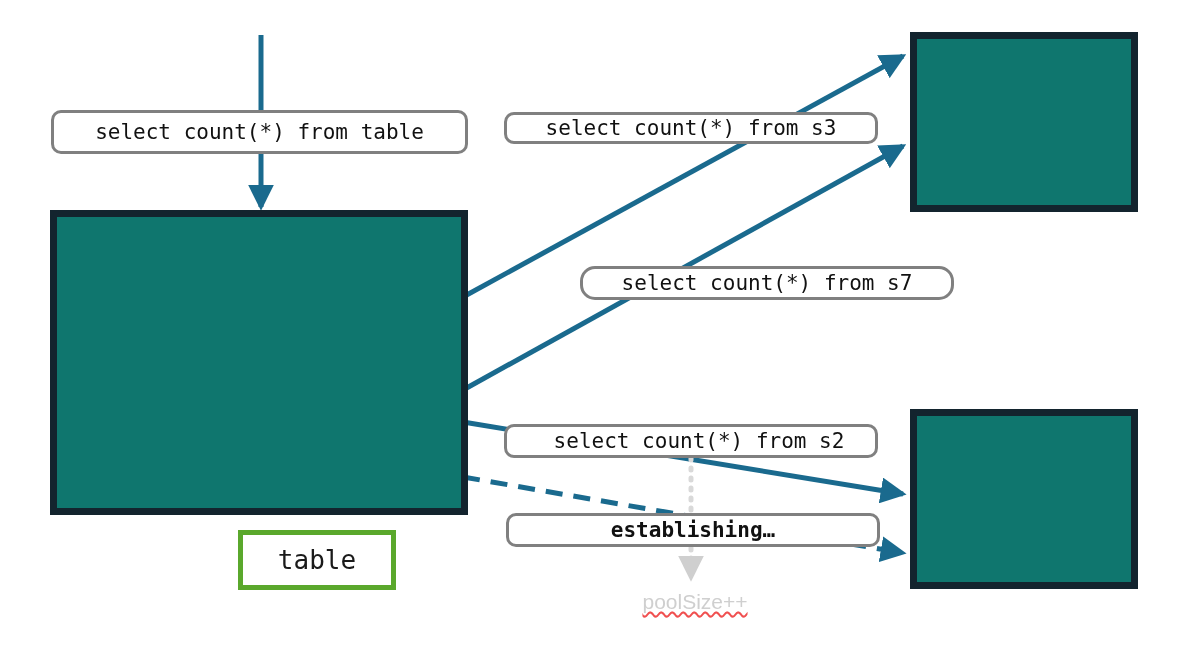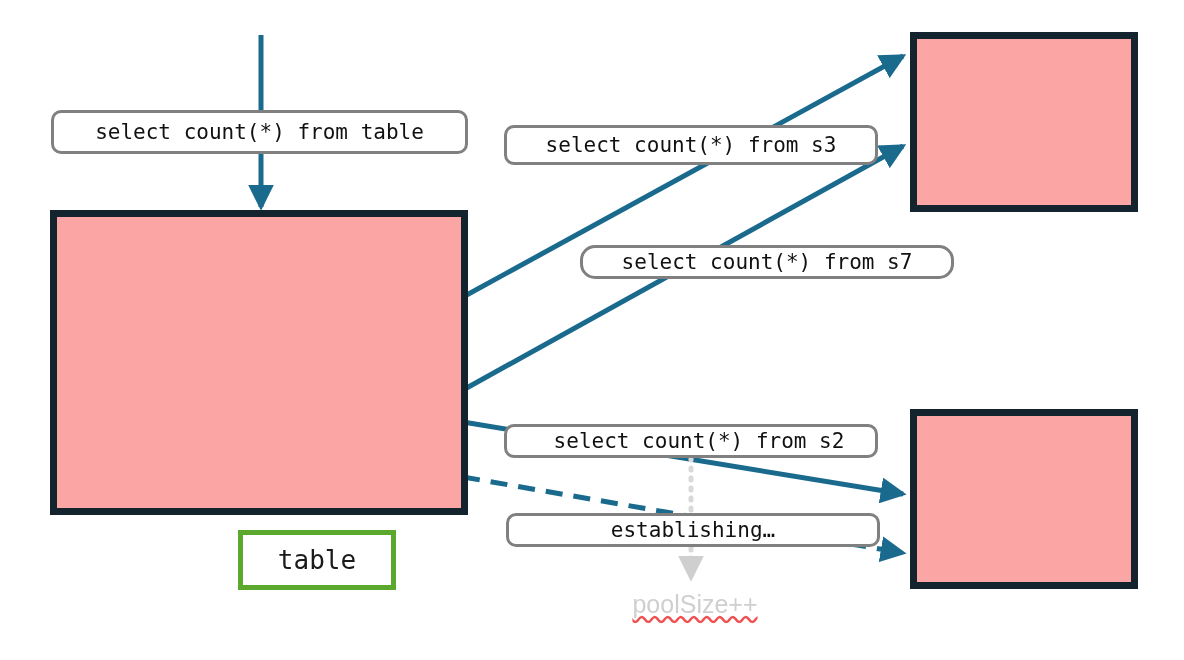--- a/index.html
+++ b/index.html
@@ -22,21 +22,21 @@
     left: 0;
     top: 0;
     width: 1184px;
     height: 660px;
     pointer-events: none;
   }
 
   
   .group-box {
     position: absolute;
-    background: #fca5a5;
+    background: #0f766e;
     border: 7px solid #13242e;
     box-sizing: border-box;
   }
   #table-group   { left: 50px;  top: 210px; width: 418px; height: 305px; }
   #shard-group-a { left: 910px; top: 32px;  width: 228px; height: 180px; }
   #shard-group-b { left: 910px; top: 409px; width: 228px; height: 180px; }
 
   
   .node {
     position: absolute;
@@ -66,34 +66,34 @@
     justify-content: center;
     font-family: "DejaVu Sans Mono", monospace;
     font-size: 21px;
     color: #111111;
     white-space: nowrap;
   }
   .query-label.faded { border-color: #d9d9d9; }
 
   #label-table { left: 51px;  top: 110px; width: 417px; height: 44px; }
   #label-s5    { left: 504px; top: 96px;  width: 374px; height: 32px; }
-  #label-s3    { left: 504px; top: 125px; width: 374px; height: 40px; }
-  #label-s7    { left: 580px; top: 245px; width: 374px; height: 34px; border-radius: 15px; }
+  #label-s3    { left: 504px; top: 112px; width: 374px; height: 32px; }
+  #label-s7    { left: 580px; top: 266px; width: 374px; height: 34px; border-radius: 15px; }
   #label-s2    { left: 504px; top: 424px; width: 374px; height: 34px; padding-left: 16px; }
-  #label-estab { left: 506px; top: 513px; width: 374px; height: 34px; }
+  #label-estab { left: 506px; top: 513px; width: 374px; height: 34px; font-weight: bold; }
 
   
   #poolsize {
     position: absolute;
     left: 600px;
     top: 590px;
     width: 190px;
     text-align: center;
     font-family: "Liberation Sans", sans-serif;
-    font-size: 25px;
+    font-size: 21px;
     color: #cfcfcf;
     white-space: nowrap;
   }
   #poolsize .spell {
     text-decoration: underline wavy #f05050;
     text-decoration-skip-ink: none;
   }
 </style>
 </head>
 <body>

